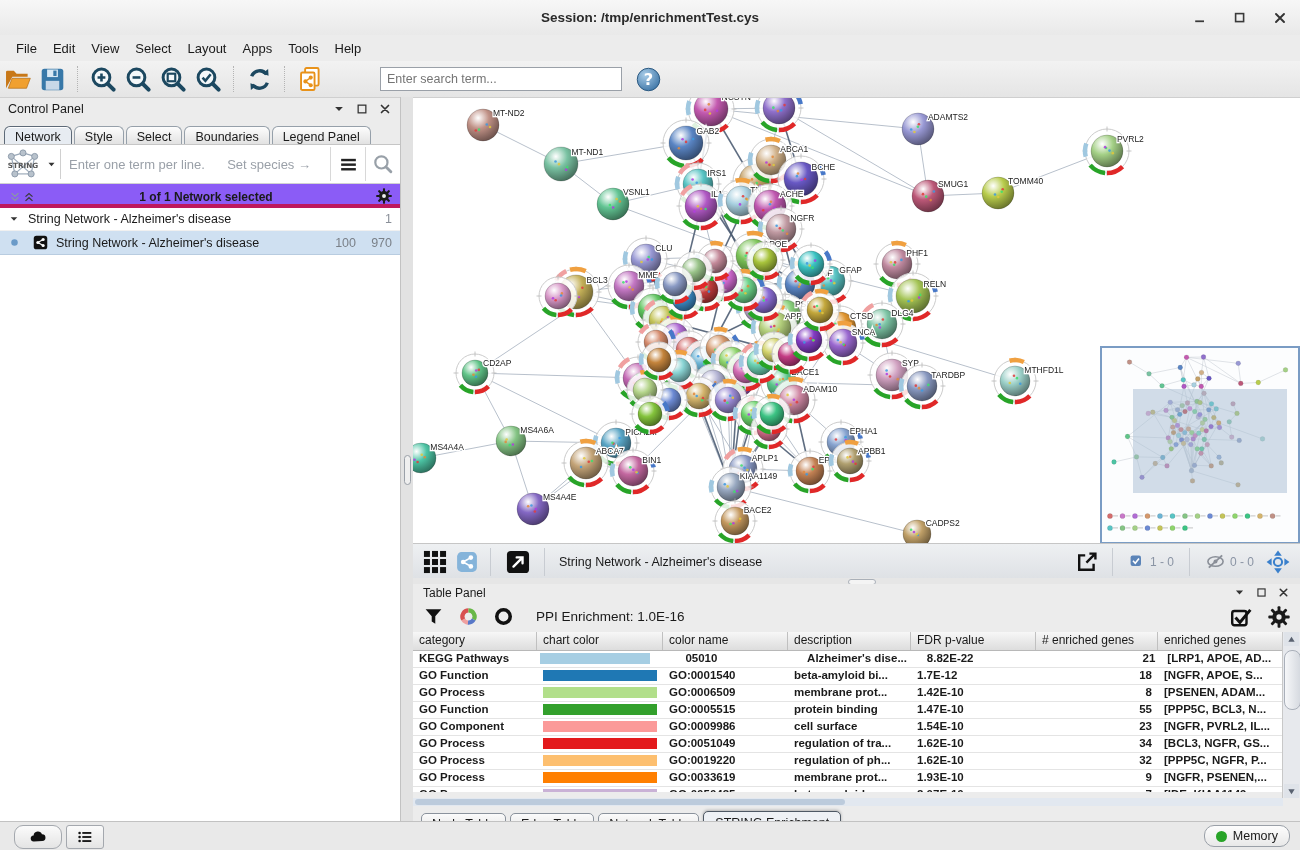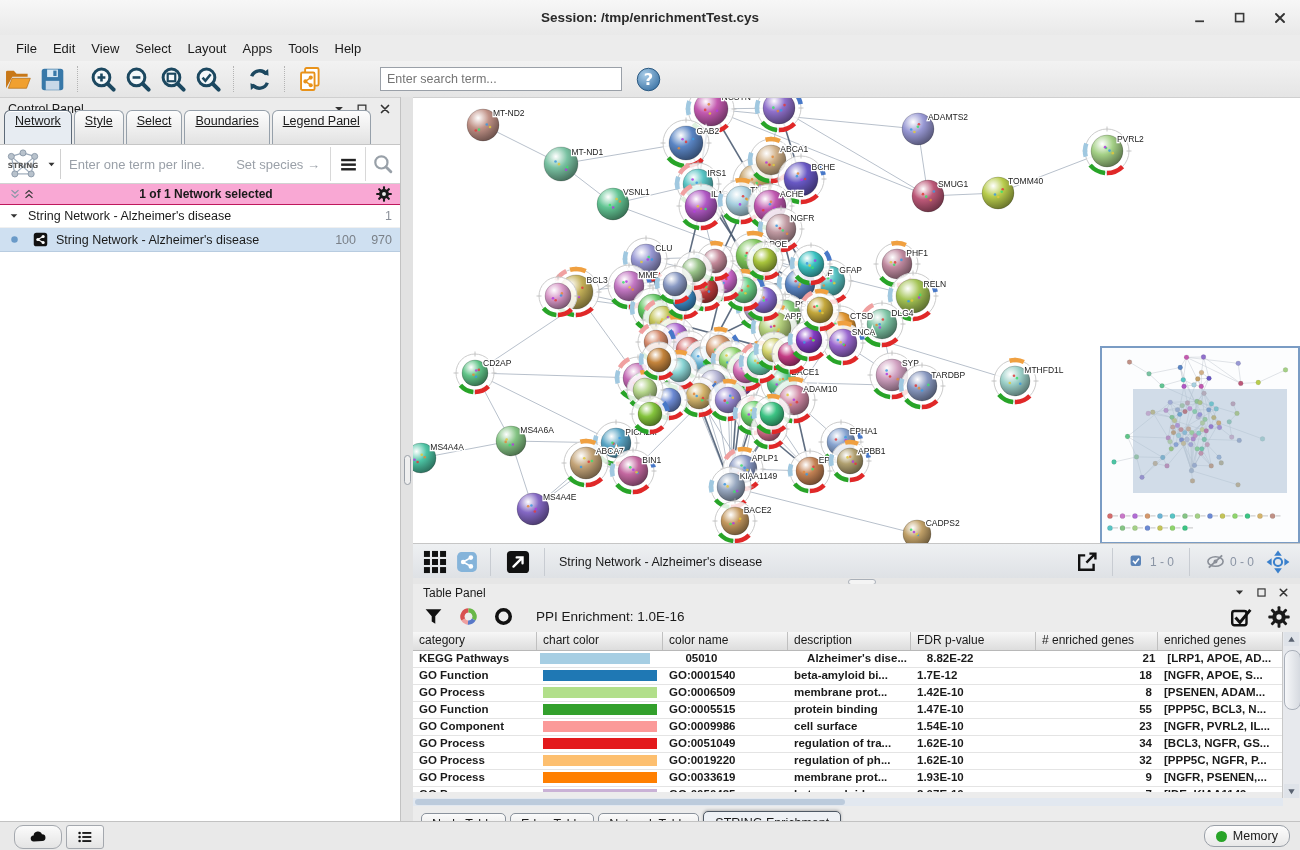--- a/index.html
+++ b/index.html
@@ -31,33 +31,33 @@
   .help-icon{width:25px;height:25px;margin-left:14px;}
 
   
   .control-panel{position:absolute;left:0;top:97px;width:400px;bottom:28px;background:#fff;
     border-top:1px solid #cfcfcf;}
   .cp-header{height:21px;background:#ececec;display:flex;align-items:center;padding:0 8px;font-size:12.5px;}
   .cp-header .sp{flex:1;}
   .cp-header .icon{width:14px;height:14px;margin-left:9px;}
   .cp-tabs{height:25px;background:#ececec;display:flex;align-items:flex-end;padding:0 4px;gap:2px;
     border-bottom:1px solid #c6c6c6;}
-  .cp-tab{border:1px solid #96a0aa;border-bottom:none;border-radius:6px 6px 0 0;padding:3px 10px 16px;
-    font-size:12.5px;background:linear-gradient(#fdfdfd,#e2e2e2);cursor:default;text-decoration:underline;}
+  .cp-tab{border:1px solid #96a0aa;border-bottom:none;border-radius:6px 6px 0 0;padding:3px 10px 0;
+    font-size:12.5px;background:linear-gradient(#fdfdfd,#e2e2e2);cursor:default;}
   .cp-tab.active{background:#e7ecf2;border-color:#5e6a78;box-shadow:inset 0 1px 0 #fff;}
   .string-row{height:38px;border-bottom:1px solid #d2d2d2;display:flex;align-items:center;}
   .string-logo{width:42px;height:32px;margin:0 2px;}
   .string-caret{width:11px;height:11px;margin-right:3px;}
   .string-divider{width:1px;height:30px;background:#d0d0d0;}
   .string-input{flex:1;border:none;outline:none;font-size:13px;padding:0 8px;min-width:0;font-family:inherit;}
   .string-input::placeholder{color:#9aa0a8;}
-  .species-hint{color:#9aa0a8;font-size:13px;margin-right:10px;white-space:nowrap;}
+  .species-hint{color:#9aa0a8;font-size:13px;margin-right:19px;white-space:nowrap;}
   .string-btn{width:34px;height:34px;border-left:1px solid #d8d8d8;display:flex;align-items:center;justify-content:center;}
   .string-btn .icon{width:21px;height:21px;}
-  .cp-status{height:20px;background:#f9a8d4;border-bottom:1px solid #be185d;display:flex;align-items:center;
+  .cp-status{height:20px;background:#8b5cf6;border-bottom:4px solid #be185d;display:flex;align-items:flex-end;
     padding:0 8px;font-size:12px;font-weight:bold;}
   .cp-status .icon{width:14px;height:14px;}
   .cp-status .txt{flex:1;text-align:center;font-weight:bold;}
   .tree-row{height:22px;display:flex;align-items:center;font-size:12.5px;padding:0 8px;border-bottom:1px solid #f0f0f0;}
   .tree-row .caret{width:12px;height:12px;margin-right:8px;}
   .tree-row .num{color:#8a8f98;margin-left:auto;}
   .tree-row.child{background:#cfe0f1;height:23px;border-bottom:1px solid #b8cce0;}
   .tree-row.child .dot{width:13px;height:13px;margin-right:12px;}
   .tree-row.child .share{width:15px;height:15px;margin-right:8px;}
   .tree-row.child .num2{color:#7a8088;width:36px;text-align:right;}

